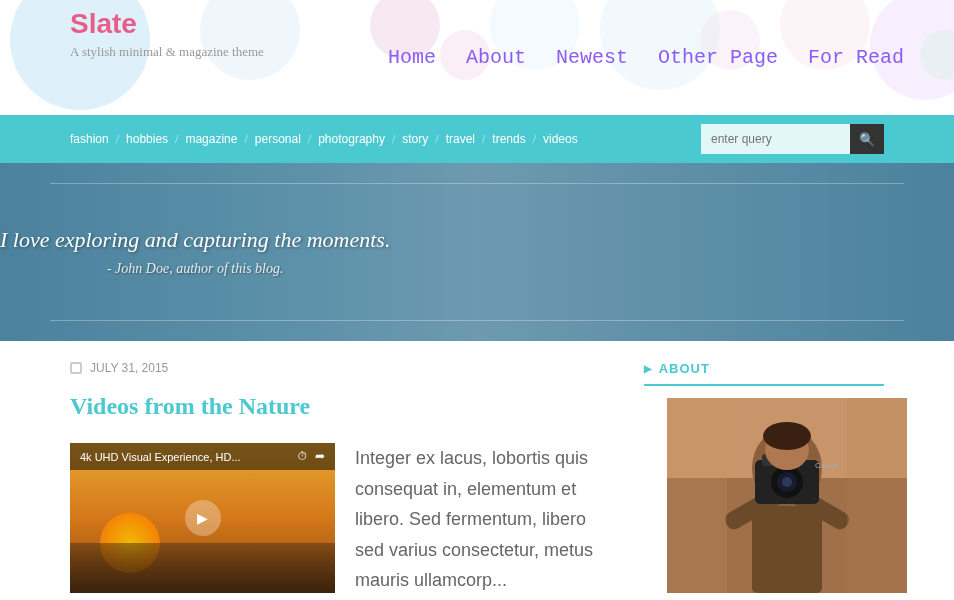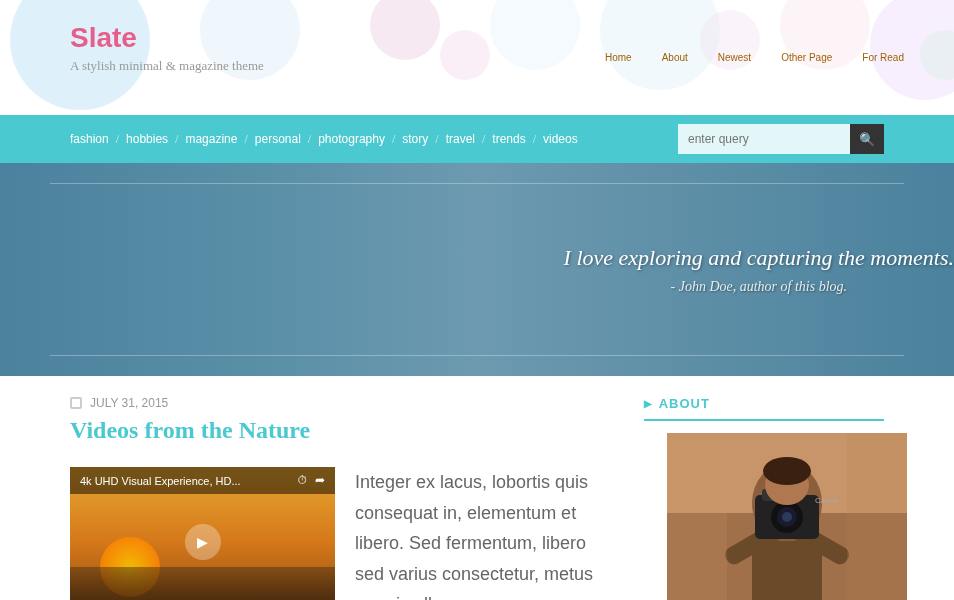--- a/index.html
+++ b/index.html
@@ -18,21 +18,21 @@
       pointer-events: none;
     }
     .bubble {
       position: absolute;
       border-radius: 50%;
       opacity: 0.35;
     }
     .logo-area {
       position: absolute;
       left: 70px;
-      top: 22px;
+      top: 8px;
     }
     .logo-title {
       font-family: Arial, sans-serif;
       font-size: 28px;
       font-weight: bold;
       color: #e85d8a;
     }
     .logo-tagline {
       font-size: 13px;
       color: #999;
@@ -43,23 +43,23 @@
       position: absolute;
       right: 50px;
       top: 0;
       height: 115px;
       display: flex;
       align-items: center;
       gap: 30px;
     }
     .main-nav a {
       text-decoration: none;
-      color: #a16207;
-      font-family: Liberation Sans, sans-serif;
-      font-size: 10px;
+      color: #8b5cf6;
+      font-family: Liberation Mono, monospace;
+      font-size: 20px;
     }
 
     
     .cat-bar {
       background: #4ac9d0;
       height: 48px;
       display: flex;
       align-items: center;
       padding: 0 70px;
       justify-content: space-between;
@@ -86,41 +86,41 @@
       align-items: center;
     }
     .search-area input {
       height: 30px;
       padding: 0 10px;
       border: none;
       background: rgba(255,255,255,0.85);
       font-size: 12px;
       color: #999;
       outline: none;
-      width: 172px;
+      width: 149px;
     }
     .search-area button {
       height: 30px;
       width: 34px;
       background: #333;
       border: none;
       cursor: pointer;
       color: #fff;
       font-size: 13px;
     }
 
     
     .hero {
       width: 954px;
-      height: 213px;
+      height: 178px;
       background: linear-gradient(to bottom, #6ab4c8 0%, #4a8fa8 40%, #3a6e88 100%);
       position: relative;
       overflow: hidden;
       display: flex;
-      align-items: flex-end;
+      align-items: flex-start;
       justify-content: center;
       flex-direction: column;
       font-family: Liberation Serif, serif;
     }
     .hero-bg {
       position: absolute;
       top: 0; left: 0; right: 0; bottom: 0;
       background:
         linear-gradient(rgba(60,100,130,0.5), rgba(60,100,130,0.5)),
         linear-gradient(to right, #5a9fb8 0%, #7bbdd0 30%, #9ed0dd 50%, #5a9fb8 100%);
@@ -174,21 +174,21 @@
     }
 
     
     .article-date {
       display: flex;
       align-items: center;
       gap: 8px;
       color: #999;
       font-family: Arial, sans-serif;
       font-size: 12px;
-      margin-bottom: 7px;
+      margin-bottom: 18px;
     }
     .date-icon {
       width: 12px;
       height: 12px;
       border: 2px solid #ccc;
       border-radius: 2px;
       display: inline-block;
     }
     .article-title {
       color: #4ac9d0;

